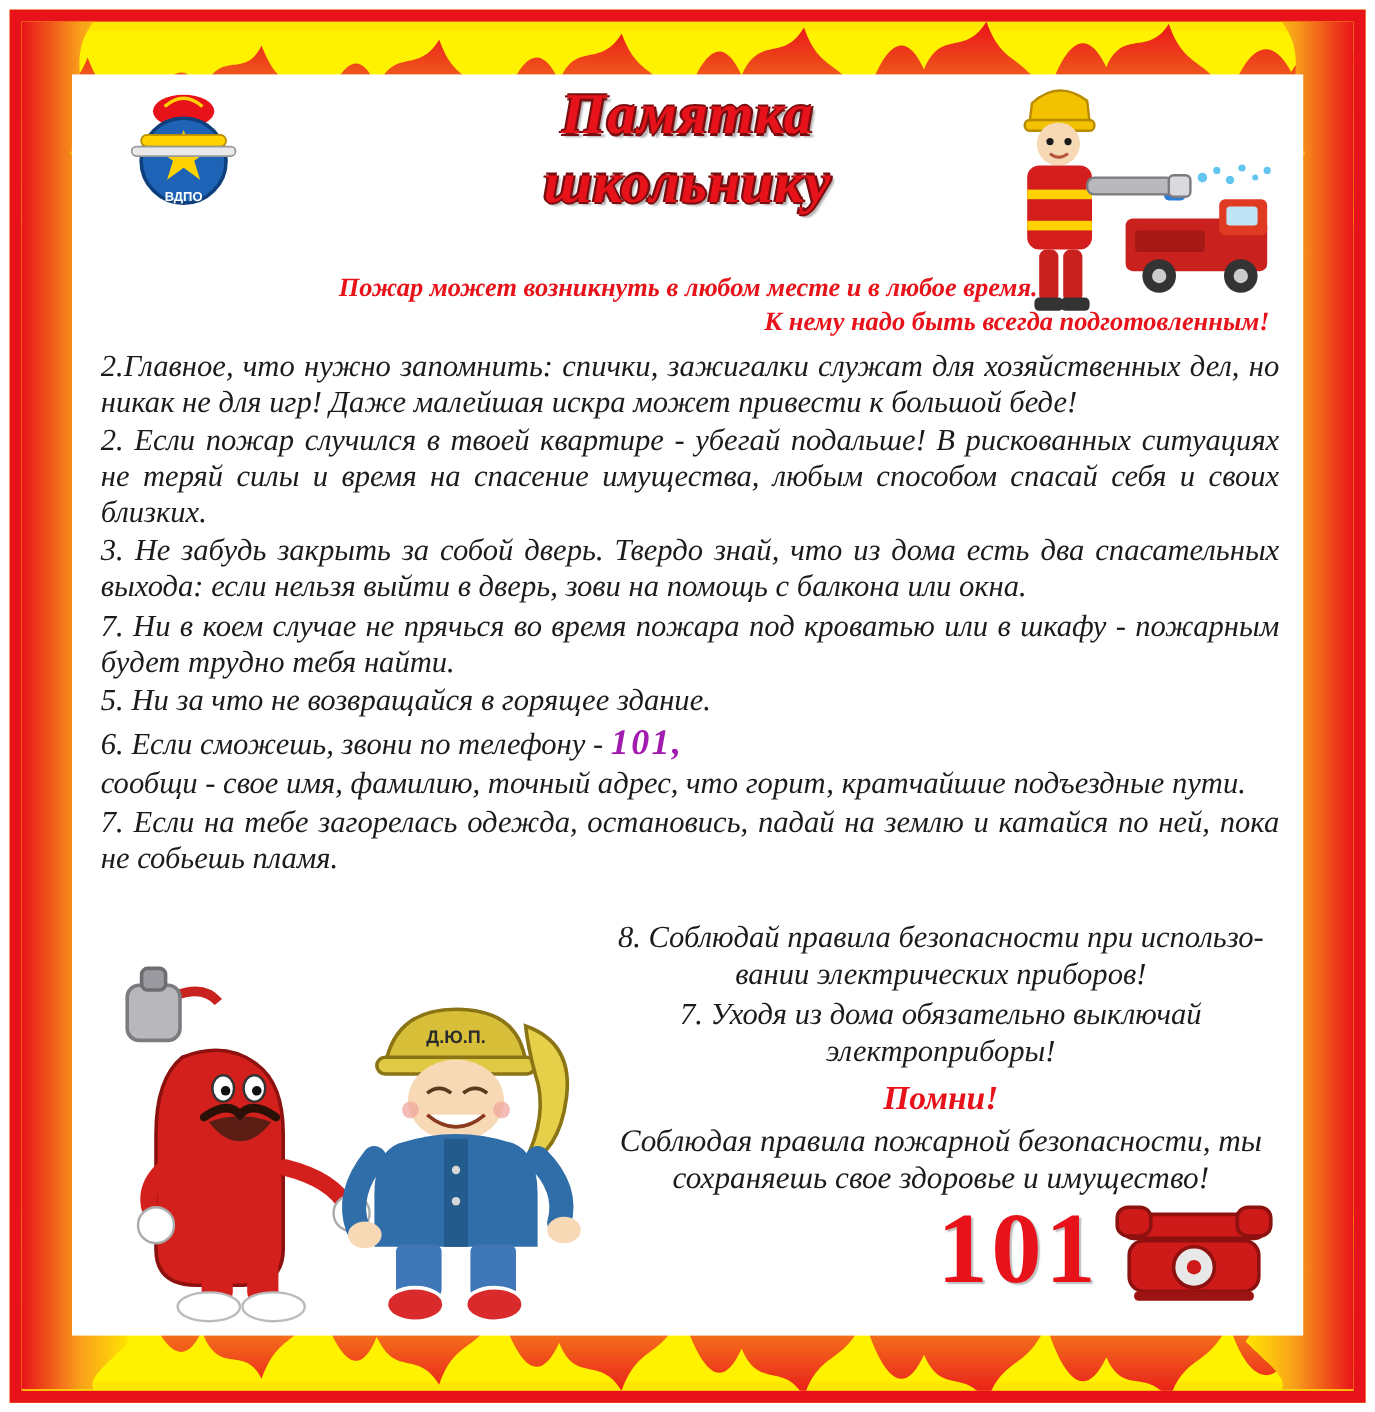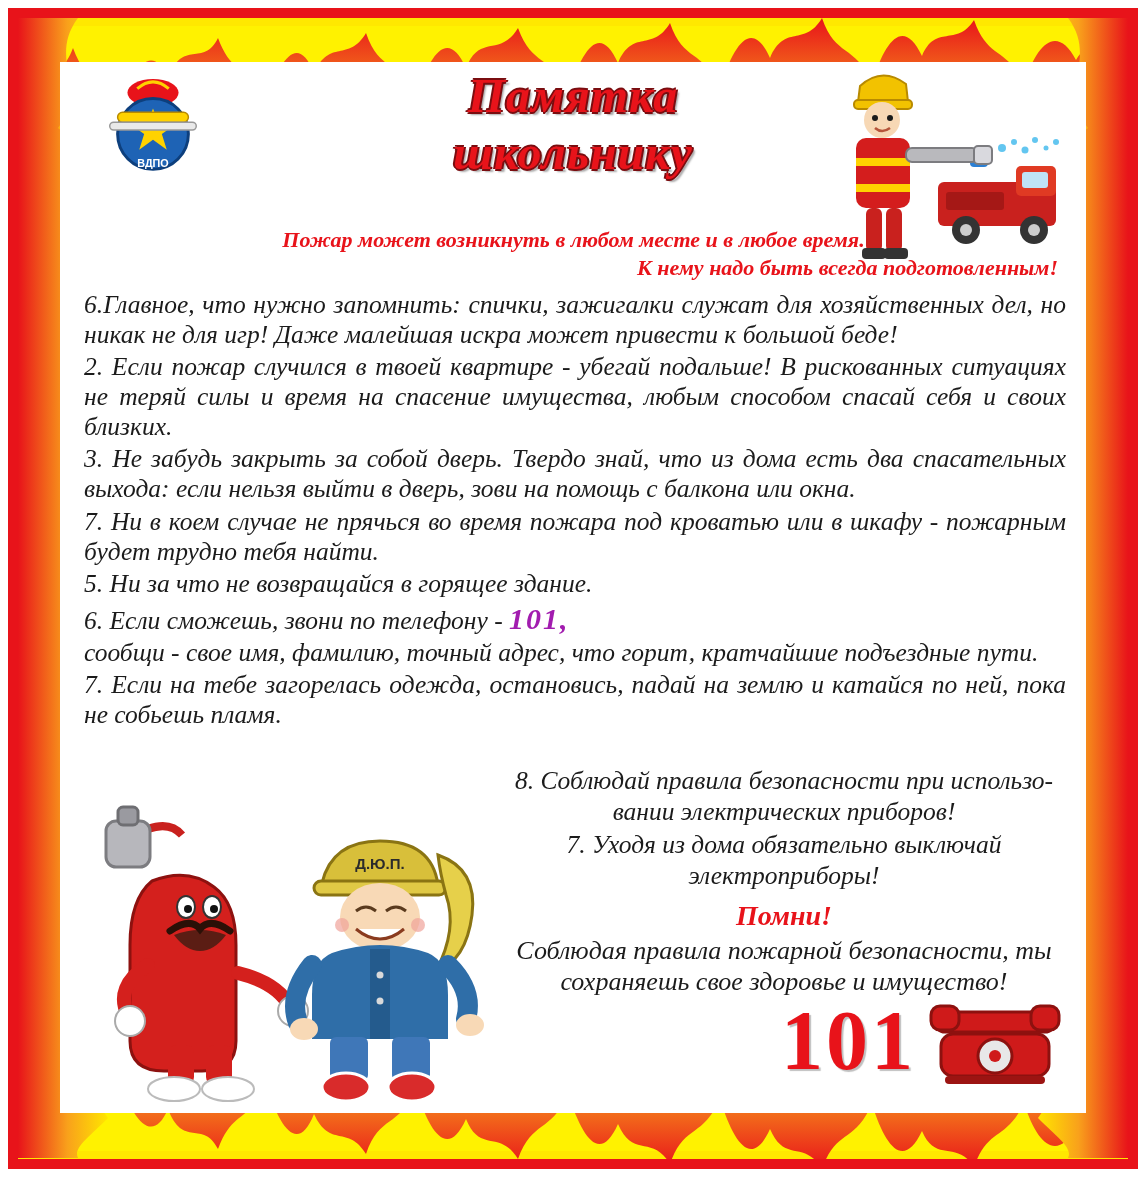--- a/index.html
+++ b/index.html
@@ -277,21 +277,21 @@
       <div class="title-line">Памятка</div>
       <div class="title-line">школьнику</div>
     </div>
 
     <div class="lead">
       <span class="l1">Пожар может возникнуть   в любом месте и в любое время.</span>
       <span class="l2">К нему надо быть всегда подготовленным!</span>
     </div>
 
     <div class="body-text">
-      <p>6.Главное, что нужно запомнить: спички, зажигалки служат для хозяйственных дел, но никак не для игр! Даже малейшая искра может привести к большой беде!</p>
+      <p>2.Главное, что нужно запомнить: спички, зажигалки служат для хозяйственных дел, но никак не для игр! Даже малейшая искра может привести к большой беде!</p>
       <p>2. Если пожар случился в твоей квартире - убегай подальше! В рискованных ситуациях не теряй силы и время на  спасение имущества, любым способом спасай себя и своих близких.</p>
       <p>3. Не забудь закрыть за собой дверь.  Твердо знай, что  из дома есть два спасательных выхода: если нельзя выйти в дверь, зови на помощь с балкона или окна.</p>
       <p>7. Ни в коем случае не прячься во время пожара под кроватью или в шкафу - пожарным будет трудно тебя найти.</p>
       <p>5. Ни за что не возвращайся в горящее здание.</p>
       <p>
         <span>6. Если сможешь, звони по телефону - </span><span class="phone-inline">101,</span>
       </p>
       <p>сообщи - свое имя, фамилию, точный адрес, что горит, кратчайшие подъездные пути.</p>
       <p>7. Если на тебе загорелась одежда, остановись, падай на землю и катайся по ней, пока не собьешь пламя.</p>
     </div>

